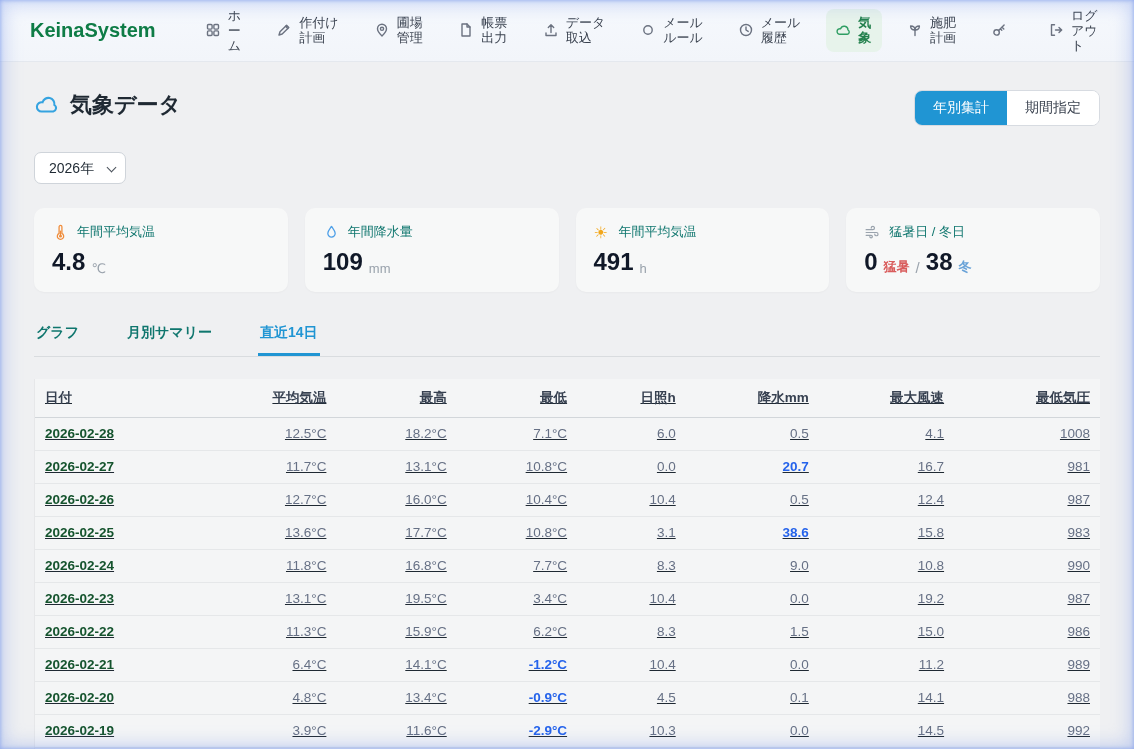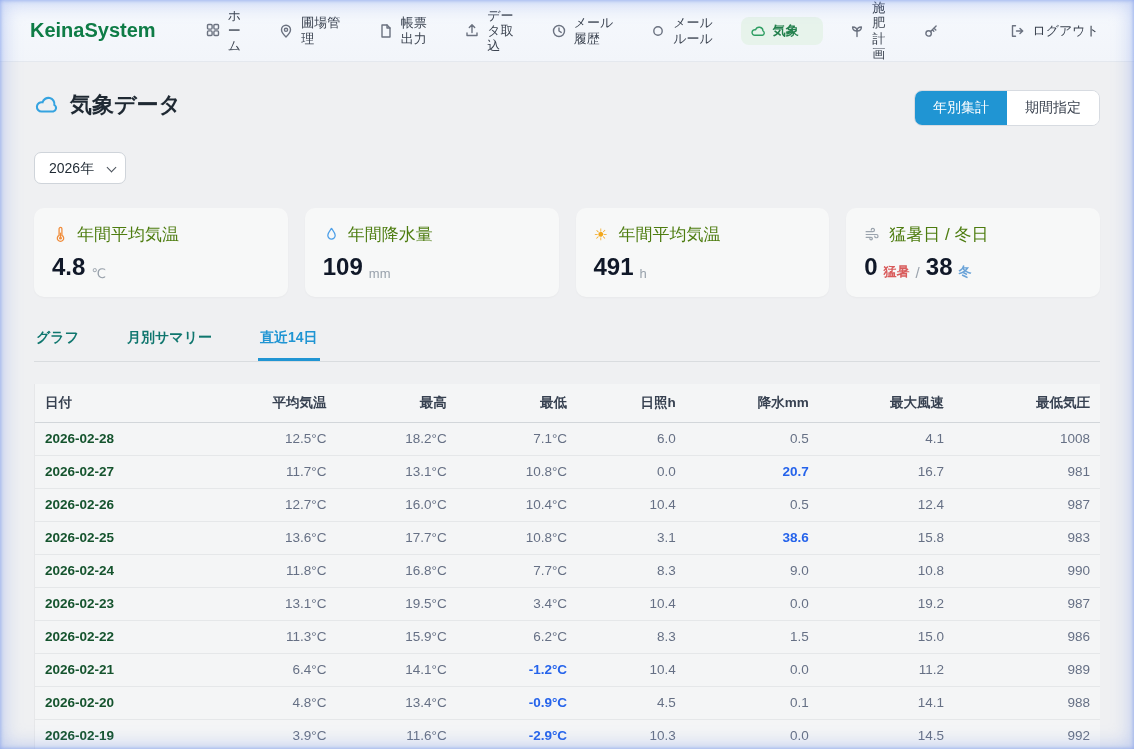--- a/index.html
+++ b/index.html
@@ -51,37 +51,37 @@
   .select-wrap .chev { position:absolute; right:11px; top:12px; width:7px; height:7px;
     border-right:1.6px solid #49505a; border-bottom:1.6px solid #49505a; transform:rotate(45deg); pointer-events:none; }
 
   
   .cards { margin-top:24px; display:flex; gap:17px; }
   .card { flex:1; background:#f7f8f8; border-radius:10px; padding:15px 18px 16px; box-shadow:0 1px 2px rgba(0,0,0,.03); }
   .card-head { display:flex; align-items:center; gap:8px; }
   .card-icon { width:17px; height:17px; display:inline-flex; }
   .card-icon svg { width:17px; height:17px; }
   .card-icon.sun { color:#f2a71b; font-size:16px; line-height:17px; }
-  .card-label { font-size:17px; color:#4d7c0f; }
+  .card-label { font-size:13px; color:#0f766e; }
   .card-value { margin-top:7px; display:flex; align-items:flex-end; gap:6px; }
   .card-value .big { font-size:24px; font-weight:bold; color:#101828; }
   .card-value .unit { font-size:13px; color:#98a1ab; }
   .card-value .tag { font-size:13px; font-weight:bold; }
   .card-value .tag.red { color:var(--hot-red,#d95c5c); }
   .card-value .tag.blue { color:var(--cold-blue,#6aa3d8); }
   .card-value .sep { font-size:15px; color:#9aa3ad; }
 
   
   .tabs { margin-top:26px; display:flex; gap:44px; border-bottom:1px solid #d9dcdf; }
   .tab { font-size:14px; font-weight:bold; color:#0f766e; padding:6px 2px 11px; cursor:pointer; border-bottom:3px solid transparent; }
   .tab.active { color:var(--accent-blue,#2095d3); border-bottom-color:var(--accent-blue,#2095d3); }
 
   
   .table-wrap { margin-top:22px; flex:1; background:#f4f5f6; border-left:1px solid #e6e7e9; }
-  table { width:100%; border-collapse:collapse; table-layout:fixed; }
+  table { width:100%; border-collapse:collapse; table-layout:fixed;text-decoration:underline; }
   th, td { padding:0 10px; height:33px; font-size:13.5px; }
   thead th { height:38px; font-weight:bold; color:#374151; border-bottom:1px solid #d2d6da; }
   tbody td { border-bottom:1px solid #e5e7e9; color:#667085; }
   .al { text-align:left; } .ar { text-align:right; }
   td.cell-date { font-weight:bold; color:#14532d; }
   td.blue { color:var(--value-blue,#2563eb); font-weight:bold; }
   col.c-date{width:17%} col.c-avg{width:11.3%} col.c-max{width:11.3%} col.c-min{width:11.3%}
   col.c-sun{width:10.2%} col.c-rain{width:12.5%} col.c-wind{width:12.7%} col.c-press{width:13.7%}
 </style>
 </head>
@@ -99,20 +99,29 @@
             <rect x="8.9" y="2.5" width="4.6" height="4.6" rx="1"></rect>
             <rect x="2.5" y="8.9" width="4.6" height="4.6" rx="1"></rect>
             <rect x="8.9" y="8.9" width="4.6" height="4.6" rx="1"></rect>
           </svg>
         </span>
       <span class="nav-label">ホーム</span>
     </div>
     <div class="nav-item">
       <span class="nav-icon">
           <svg viewBox="0 0 16 16">
+            <path d="M3 13l1-3.2 6.6-6.6 2.2 2.2L6.2 12 3 13z"></path>
+            <path d="M9.6 4.2l2.2 2.2"></path>
+          </svg>
+        </span>
+      <span class="nav-label">作付け計画</span>
+    </div>
+    <div class="nav-item">
+      <span class="nav-icon">
+          <svg viewBox="0 0 16 16">
             <path d="M8 14S3.5 9.8 3.5 6.8a4.5 4.5 0 1 1 9 0C12.5 9.8 8 14 8 14z"></path>
             <circle cx="8" cy="6.8" r="1.6"></circle>
           </svg>
         </span>
       <span class="nav-label">圃場管理</span>
     </div>
     <div class="nav-item">
       <span class="nav-icon">
           <svg viewBox="0 0 16 16">
             <path d="M4 2h5l3 3v9H4z"></path>
@@ -126,33 +135,33 @@
           <svg viewBox="0 0 16 16">
             <path d="M8 10.5V3M5.3 5.5L8 2.8l2.7 2.7"></path>
             <path d="M3 11v2.5h10V11"></path>
           </svg>
         </span>
       <span class="nav-label">データ取込</span>
     </div>
     <div class="nav-item">
       <span class="nav-icon">
           <svg viewBox="0 0 16 16">
+            <circle cx="8" cy="8" r="4.2"></circle>
+          </svg>
+        </span>
+      <span class="nav-label">メールルール</span>
+    </div>
+    <div class="nav-item">
+      <span class="nav-icon">
+          <svg viewBox="0 0 16 16">
             <circle cx="8" cy="8" r="5.5"></circle>
             <path d="M8 5v3l2.2 1.4"></path>
           </svg>
         </span>
       <span class="nav-label">メール履歴</span>
-    </div>
-    <div class="nav-item">
-      <span class="nav-icon">
-          <svg viewBox="0 0 16 16">
-            <circle cx="8" cy="8" r="4.2"></circle>
-          </svg>
-        </span>
-      <span class="nav-label">メールルール</span>
     </div>
     <div class="nav-item active">
       <span class="nav-icon">
           <svg viewBox="0 0 16 16">
             <path d="M5 12.3a2.8 2.8 0 1 1 .6-5.5A3.8 3.8 0 0 1 13 8a2.3 2.3 0 0 1-.7 4.3z"></path>
           </svg>
         </span>
       <span class="nav-label">気象</span>
     </div>
     <div class="nav-item">

